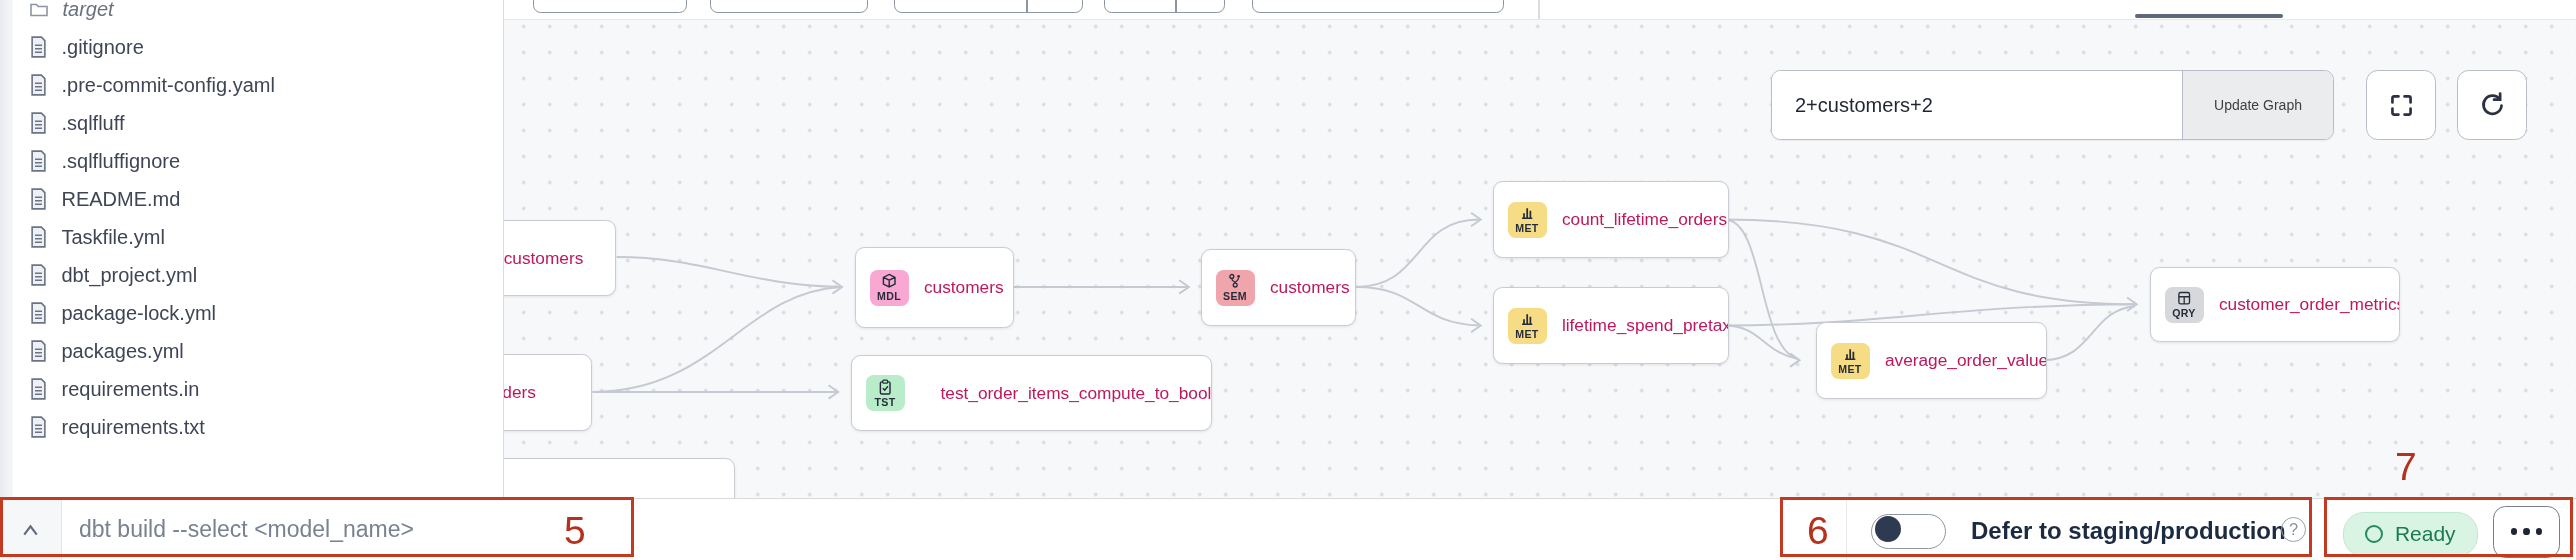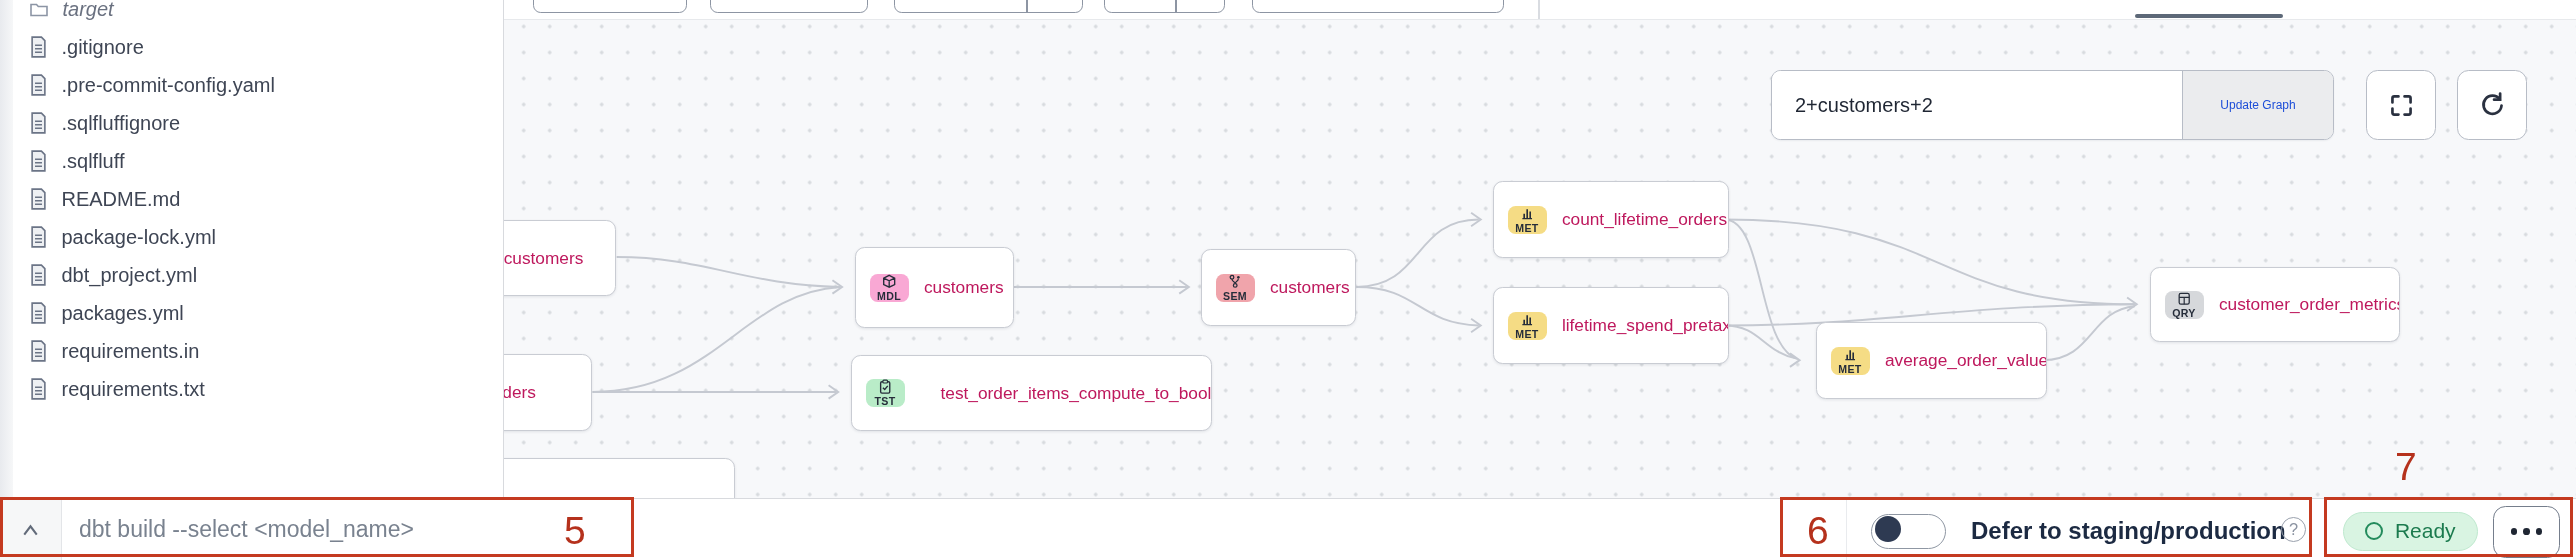--- a/index.html
+++ b/index.html
@@ -31,36 +31,36 @@
   .tab-underline{position:absolute;top:13.5px;height:4.8px;border-radius:2.9px;background:#5d6878;}
 
   #edges{position:absolute;left:0;top:0;z-index:1;}
   #edges path,#edges polyline{stroke:#c5c9d1;stroke-width:2;fill:none;}
 
   
   .node{position:absolute;background:#fff;border:1.9px solid #c9ccd3;border-radius:9.6px;
         box-sizing:border-box;display:flex;align-items:center;gap:15.4px;padding:0 13.5px;
         box-shadow:0 1px 2.9px rgba(25,35,55,.10);z-index:2;cursor:pointer;overflow:hidden;}
   .nlabel{font-size:17.3px;color:#be185d;white-space:nowrap;}
-  .badge{width:39px;height:28px;border-radius:7.7px;display:flex;flex-direction:column;
+  .badge{width:39px;height:36px;border-radius:7.7px;display:flex;flex-direction:column;
          align-items:center;justify-content:center;flex:0 0 auto;text-align:right;}
   .badge b{font-size:10.6px;font-weight:bold;color:#262d3a;letter-spacing:0.3px;line-height:1;margin-top:1.9px;}
   .badge svg{display:block;}
   .badge.mdl{background:#f9a8d4;} .badge.tst{background:#b9ecc8;}
   .badge.sem{background:#f0a4ab;} .badge.met{background:#f5dc85;}
   .badge.qry{background:#d6d8db;}
 
   
   #graphbar{position:absolute;left:1268px;top:70px;height:70px;display:flex;z-index:3;}
   #selgroup{display:flex;width:563px;height:70px;border:1.9px solid #b7bcc6;border-radius:9.6px;
             overflow:hidden;background:#fff;box-sizing:border-box;box-shadow:0 1px 1.9px rgba(25,35,55,.06);}
   #selinput{width:364px;border:none;outline:none;padding:0 23px;font-size:20px;color:#1f2633;
             font-family:inherit;background:#fff;}
-  #updatebtn{flex:1;border:none;border-left:1.9px solid #b7bcc6;background:#ebecee;font-size:12px;
-             color:#1d4ed8;font-family:inherit;cursor:pointer;font-weight:500;}
+  #updatebtn{flex:1;border:none;border-left:1.9px solid #b7bcc6;background:#ebecee;font-size:14px;
+             color:#404040;font-family:inherit;cursor:pointer;font-weight:500;}
   .iconbtn{position:absolute;top:70px;width:70px;height:70px;background:#fff;
            border:1.9px solid #b7bcc6;border-radius:11.6px;box-sizing:border-box;display:flex;
            align-items:center;justify-content:center;cursor:pointer;z-index:3;}
   #fullscreenbtn{left:1863px;} #refreshbtn{left:1954px;}
 
   
   #bottombar{position:absolute;left:0;top:498px;width:2576px;height:63px;background:#fff;
              border-top:1px solid #d8dade;z-index:5;}
   #collapsezone{position:absolute;left:0;top:0;width:61px;height:100%;background:#f6f7f8;
                 border-right:1px solid #e3e5e8;display:flex;align-items:center;justify-content:center;cursor:pointer;}
@@ -69,21 +69,21 @@
   #cmdinput::placeholder{color:#79828f;opacity:1;}
   .bar-div2{position:absolute;left:1846px;top:0;width:1px;height:100%;background:#e9ebee;}
   #togglewrap{position:absolute;left:1871px;top:14.5px;width:75px;height:35px;border:1.9px solid #8f97a3;
               border-radius:19px;background:#fff;box-sizing:border-box;cursor:pointer;}
   #toggleknob{position:absolute;left:2.9px;top:1.9px;width:26px;height:26px;border-radius:50%;background:#2e3a52;}
   #deferlabel{position:absolute;left:1971px;top:0;height:63px;display:flex;align-items:center;
               font-size:24px;font-weight:bold;color:#1c2a42;}
   #helpicon{position:absolute;left:2281px;top:18.3px;width:25px;height:25px;border:1.9px solid #9aa1ad;
             border-radius:50%;box-sizing:border-box;color:#8b93a1;font-size:16.4px;display:flex;
             align-items:center;justify-content:center;cursor:pointer;}
-  #readypill{position:absolute;left:2343px;top:12.5px;height:39px;padding:0 21px;border-radius:21px;
+  #readypill{position:absolute;left:2343px;top:12.5px;height:45px;padding:0 21px;border-radius:21px;
              background:#d9f4e2;border:1px solid #bfe9cf;display:flex;align-items:center;gap:11.6px;box-sizing:border-box;}
   #readyring{width:18.3px;height:18.3px;border:2.4px solid #238b5c;border-radius:50%;box-sizing:border-box;}
   #readytext{font-size:21px;color:#1b7a4e;}
   #morebtn{position:absolute;left:2493px;top:6.7px;width:67px;height:52px;background:#fff;
            border:1.9px solid #757e8c;border-radius:12.5px;box-sizing:border-box;display:flex;
            align-items:center;justify-content:center;gap:5.8px;cursor:pointer;}
   #morebtn i{width:6.7px;height:6.7px;border-radius:50%;background:#1f2633;}
 
   
   .annobox{position:absolute;border:3.9px solid #c43a20;box-sizing:border-box;z-index:10;pointer-events:none;}
@@ -120,49 +120,56 @@
             <path d="M2.5 1h8l3 3v14h-11z" fill="#eef0f3" stroke="#6b7486" stroke-width="1.4"></path>
             <path d="M5 8h6M5 11h6M5 14h6" stroke="#6b7486" stroke-width="1.3"></path>
           </svg>
         <span class="fname">.pre-commit-config.yaml</span>
       </div>
       <div class="frow">
         <svg width="19" height="22" viewBox="0 0 16 19">
             <path d="M2.5 1h8l3 3v14h-11z" fill="#eef0f3" stroke="#6b7486" stroke-width="1.4"></path>
             <path d="M5 8h6M5 11h6M5 14h6" stroke="#6b7486" stroke-width="1.3"></path>
           </svg>
+        <span class="fname">.sqlfluff</span>
+      </div>
+      <div class="frow">
+        <svg width="19" height="22" viewBox="0 0 16 19">
+            <path d="M2.5 1h8l3 3v14h-11z" fill="#eef0f3" stroke="#6b7486" stroke-width="1.4"></path>
+            <path d="M5 8h6M5 11h6M5 14h6" stroke="#6b7486" stroke-width="1.3"></path>
+          </svg>
         <span class="fname">.sqlfluffignore</span>
       </div>
       <div class="frow">
         <svg width="19" height="22" viewBox="0 0 16 19">
             <path d="M2.5 1h8l3 3v14h-11z" fill="#eef0f3" stroke="#6b7486" stroke-width="1.4"></path>
             <path d="M5 8h6M5 11h6M5 14h6" stroke="#6b7486" stroke-width="1.3"></path>
           </svg>
-        <span class="fname">.sqlfluff</span>
-      </div>
-      <div class="frow">
-        <svg width="19" height="22" viewBox="0 0 16 19">
-            <path d="M2.5 1h8l3 3v14h-11z" fill="#eef0f3" stroke="#6b7486" stroke-width="1.4"></path>
-            <path d="M5 8h6M5 11h6M5 14h6" stroke="#6b7486" stroke-width="1.3"></path>
-          </svg>
         <span class="fname">README.md</span>
       </div>
       <div class="frow">
         <svg width="19" height="22" viewBox="0 0 16 19">
             <path d="M2.5 1h8l3 3v14h-11z" fill="#eef0f3" stroke="#6b7486" stroke-width="1.4"></path>
             <path d="M5 8h6M5 11h6M5 14h6" stroke="#6b7486" stroke-width="1.3"></path>
           </svg>
+        <span class="fname">Taskfile.yml</span>
+      </div>
+      <div class="frow">
+        <svg width="19" height="22" viewBox="0 0 16 19">
+            <path d="M2.5 1h8l3 3v14h-11z" fill="#eef0f3" stroke="#6b7486" stroke-width="1.4"></path>
+            <path d="M5 8h6M5 11h6M5 14h6" stroke="#6b7486" stroke-width="1.3"></path>
+          </svg>
+        <span class="fname">dbt_project.yml</span>
+      </div>
+      <div class="frow">
+        <svg width="19" height="22" viewBox="0 0 16 19">
+            <path d="M2.5 1h8l3 3v14h-11z" fill="#eef0f3" stroke="#6b7486" stroke-width="1.4"></path>
+            <path d="M5 8h6M5 11h6M5 14h6" stroke="#6b7486" stroke-width="1.3"></path>
+          </svg>
         <span class="fname">package-lock.yml</span>
-      </div>
-      <div class="frow">
-        <svg width="19" height="22" viewBox="0 0 16 19">
-            <path d="M2.5 1h8l3 3v14h-11z" fill="#eef0f3" stroke="#6b7486" stroke-width="1.4"></path>
-            <path d="M5 8h6M5 11h6M5 14h6" stroke="#6b7486" stroke-width="1.3"></path>
-          </svg>
-        <span class="fname">dbt_project.yml</span>
       </div>
       <div class="frow">
         <svg width="19" height="22" viewBox="0 0 16 19">
             <path d="M2.5 1h8l3 3v14h-11z" fill="#eef0f3" stroke="#6b7486" stroke-width="1.4"></path>
             <path d="M5 8h6M5 11h6M5 14h6" stroke="#6b7486" stroke-width="1.3"></path>
           </svg>
         <span class="fname">packages.yml</span>
       </div>
       <div class="frow">
         <svg width="19" height="22" viewBox="0 0 16 19">

